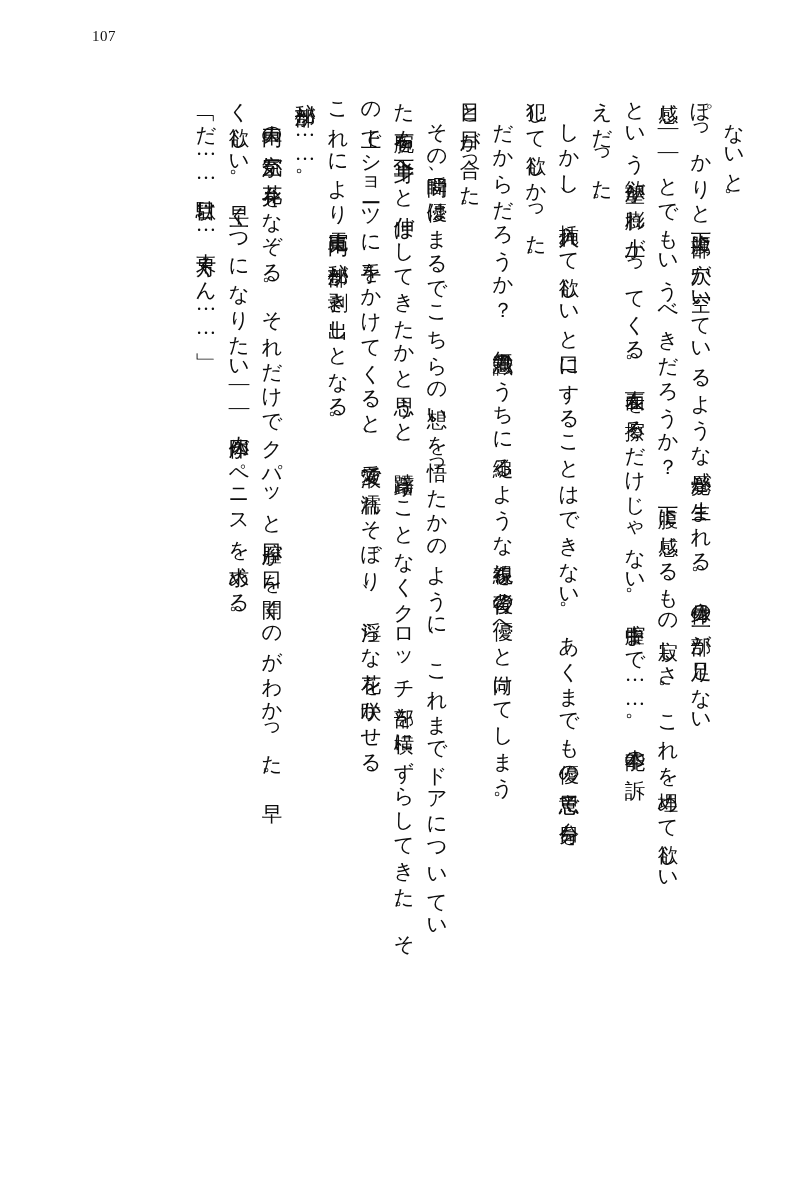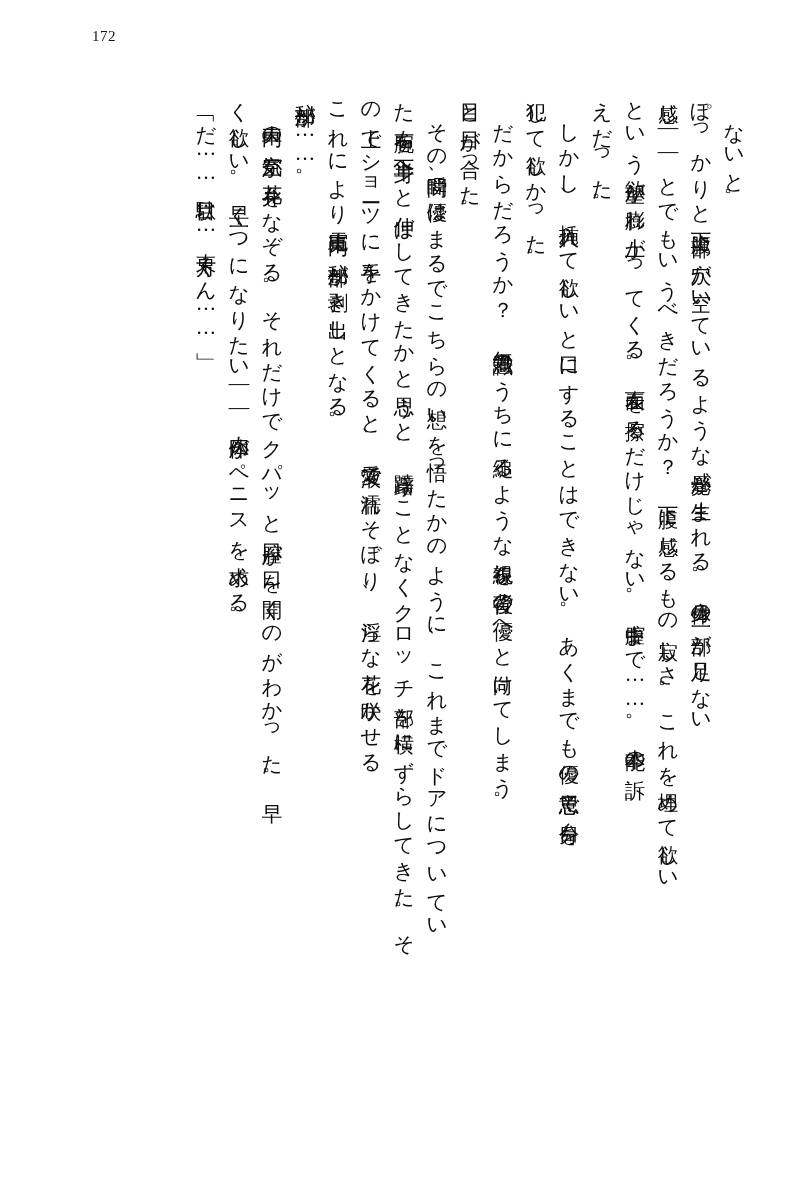--- a/index.html
+++ b/index.html
@@ -57,21 +57,21 @@
     font-weight: 500;
   }
   .vline.indent {
     padding-top: 21px;
   }
 </style>
 </head>
 <body>
 
 <div class="page">
-  <div class="page-number">172</div>
+  <div class="page-number">107</div>
   <div class="text-body">
     <div class="vline indent">ないと。</div>
     <div class="vline">ぽっかりと下腹部に穴が空いているような感覚が生まれる。身体の一部が足りない</div>
     <div class="vline">感じ――とでもいうべきだろうか？ 下腹に感じるもの寂しさ。これを埋めて欲しい</div>
     <div class="vline">という欲望が膨れ上がってくる。表面を擦るだけじゃない。膣中まで……。本能の訴</div>
     <div class="vline">えだった。</div>
     <div class="vline indent">しかし、挿入れて欲しいと口にすることはできない。あくまでも優の意思で自分を</div>
     <div class="vline">犯して欲しかった。</div>
     <div class="vline indent">だからだろうか？ 無意識のうちに縋るような視線を背後の優へと向けてしまう。</div>
     <div class="vline">目と目が合った。</div>

